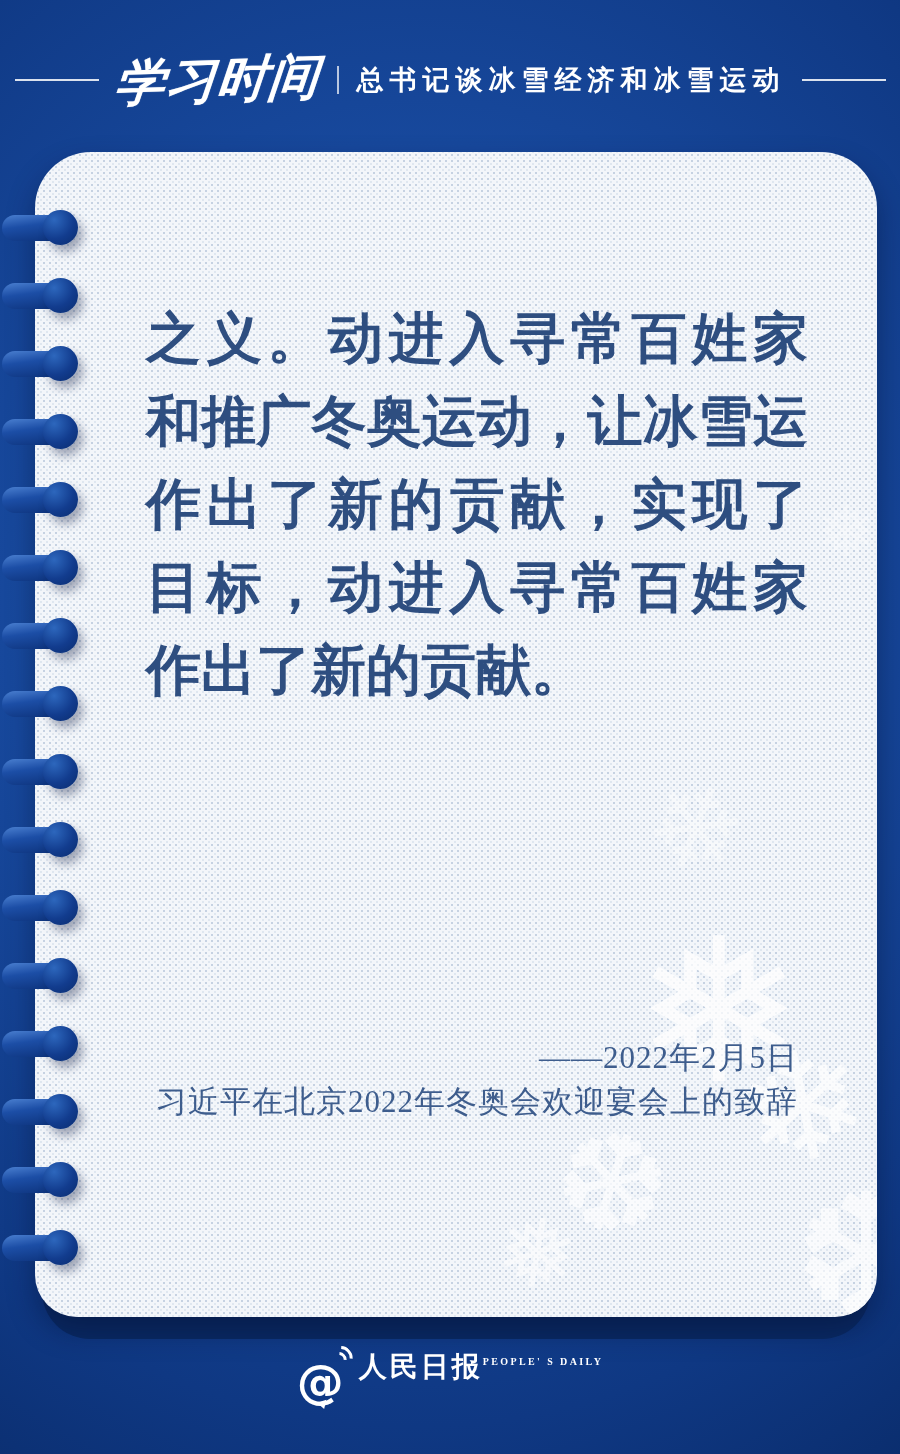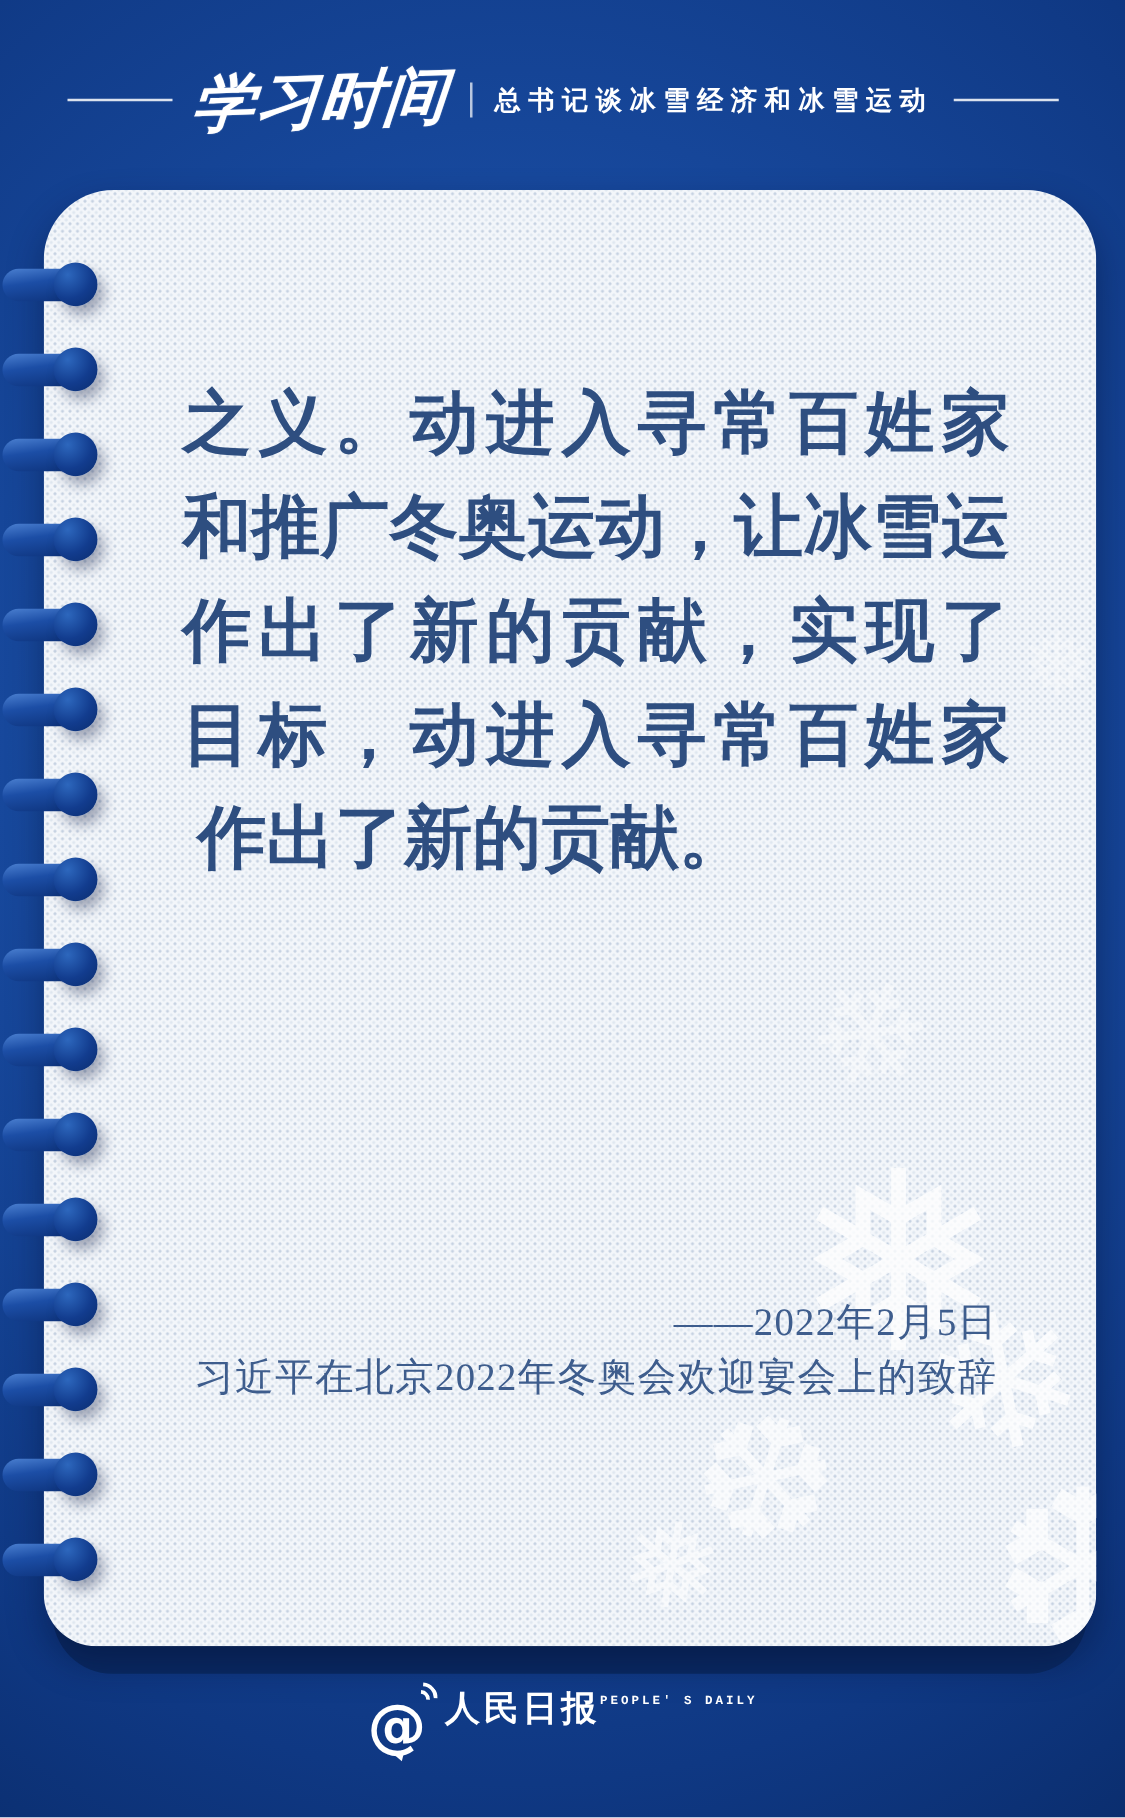--- a/index.html
+++ b/index.html
@@ -18,21 +18,21 @@
   .hline { width:84px; height:2px; background:rgba(255,255,255,.85); }
   .brand {
     color:#fff; font-family:"Liberation Serif", serif;
     font-style:italic; font-weight:700; font-size:50px; line-height:1;
     transform:skewX(-7deg) rotate(-2deg); letter-spacing:1px; white-space:nowrap;
     text-shadow:0 0 1px rgba(255,255,255,.6);
   }
   .hdivider { width:2px; height:28px; background:rgba(255,255,255,.7); margin:0 2px; }
   .subtitle {
     color:#fff; font-family:Liberation Serif, serif; font-weight:700;
-    font-size:21px; letter-spacing:6px; white-space:nowrap;
+    font-size:27px; letter-spacing:6px; white-space:nowrap;
   }
 
   
   .card-shadow {
     position:absolute; left:42px; top:300px; width:828px; height:1039px;
     background:#0a2a64; border-radius:48px;
   }
   .card {
     position:absolute; left:35px; top:152px; width:842px; height:1165px;
     border-radius:56px 56px 42px 42px; overflow:hidden;
@@ -74,21 +74,21 @@
   
   .quote {
     position:absolute; left:146px; top:297px; width:662px;
     font-family:"Liberation Serif", serif; font-weight:900;
     color:#2e4e80; font-size:55px;
   }
   .qline {
     height:83px; line-height:83px; white-space:nowrap;
     text-align:justify; text-align-last:justify;
   }
-  .qline.last { text-align-last:left;margin-left:12px; }
+  .qline.last { text-align-last:left; }
 
   .attribution {
     position:absolute; left:136px; top:1036px; width:662px; text-align:right;
     font-family:"Liberation Serif", serif; font-weight:400; color:#3e5d8d;
     font-size:31px; line-height:44px; letter-spacing:1px;
   }
 
   
   .footer-logo {
     position:absolute; left:50%; top:1352px; transform:translateX(-50%);
@@ -110,21 +110,21 @@
     border:5px solid rgba(0,0,0,0); border-top:8px solid #fff;
     transform:rotate(-18deg);
   }
   .logo-text { display:flex; }
   .logo-cn {
     font-size:28px; font-weight:700; letter-spacing:3px; line-height:1.1;
     font-family:"Liberation Sans", sans-serif;
   }
   .logo-en {
     font-size:10px; font-weight:700; letter-spacing:2.4px; margin-top:4px;
-    font-family:Liberation Mono, monospace;
+    font-family:Liberation Serif, serif;
   }
 </style>
 </head>
 <body>
 
 <div class="page">
 
   <div class="header">
     <div class="hline"></div>
     <div class="brand">学习时间</div>

